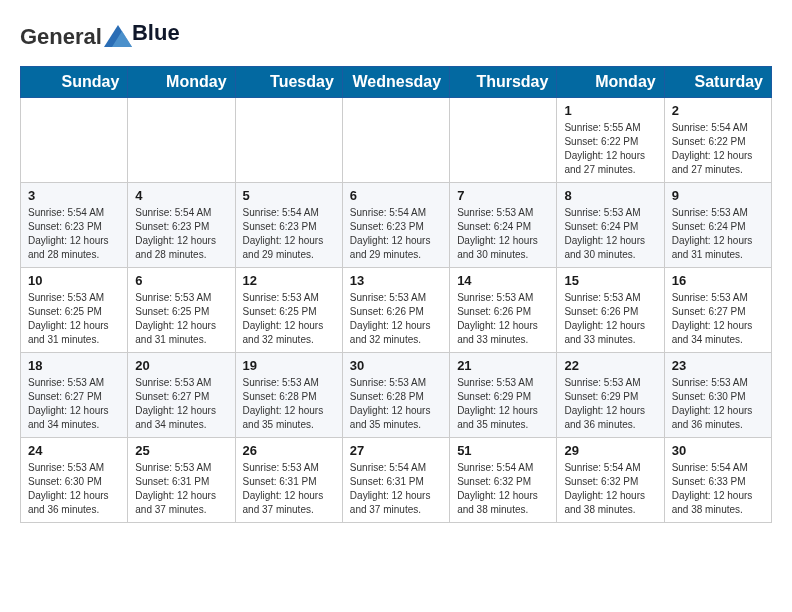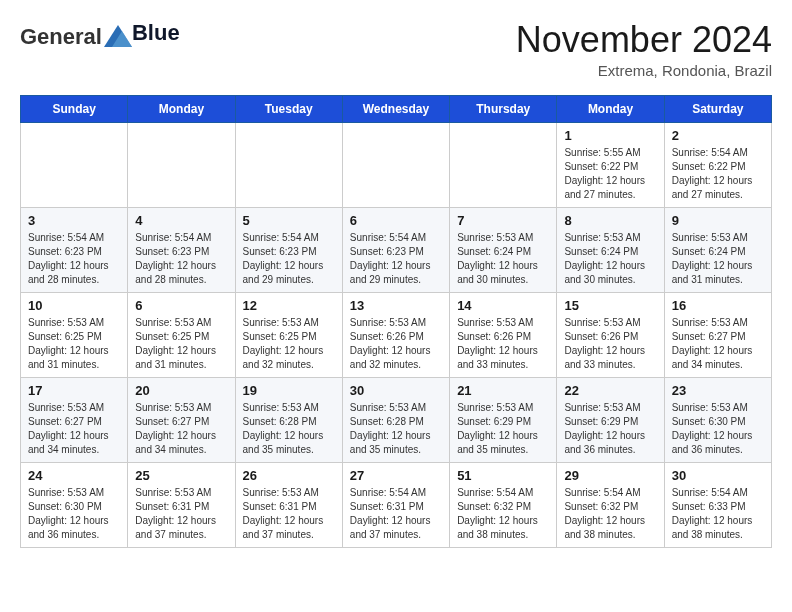--- a/index.html
+++ b/index.html
@@ -33,25 +33,25 @@
       font-size: 15px;
       color: #555;
       margin-top: 2px;
     }
     .calendar {
       width: 100%;
       border-collapse: collapse;
       font-size: 11px;
     }
     .calendar th {
-      background: #1d4ed8;
+      background: #0369a1;
       color: #fff;
       padding: 6px 8px;
-      text-align: center;
-      font-size: 12px;
+      text-align: right;
+      font-size: 16px;
       font-weight: 600;
       border: 1px solid #1a5aa0;
     }
     .calendar td {
       border: 1px solid #ccc;
       padding: 5px 7px;
       vertical-align: top;
       width: calc(100% / 7);
       min-height: 80px;
       background: #fff;
@@ -84,24 +84,20 @@
   <div class="logo">
     <div class="logo-row">
       <span style="font-size:22px;font-weight:bold;color:#333;">General</span>
       <svg width="28" height="22" viewBox="0 0 28 22" style="margin-left:2px;margin-top:-2px;">
         <polygon points="0,22 14,0 28,22" fill="#2a6db5"></polygon>
         <polygon points="8,22 18,6 28,22" fill="#5a9fd4" opacity="0.7"></polygon>
       </svg>
     </div>
     <span style="font-size:22px;font-weight:bold;color:#0f172a;margin-top:-4px;">Blue</span>
   </div>
-  <div class="title-area">
-    <div class="month-title">November 2024</div>
-    <div class="subtitle">Extrema, Rondonia, Brazil</div>
-  </div>
 </div>
 
 <table class="calendar">
   <thead>
     <tr>
     <th>Sunday</th>
         <th>Monday</th>
         <th>Tuesday</th>
         <th>Wednesday</th>
         <th>Thursday</th>
@@ -212,21 +208,21 @@
         </td>
         <td>
           <div class="day-number">16</div>
           <div class="day-info" style="white-space: pre-line;">Sunrise: 5:53 AM
 Sunset: 6:27 PM
 Daylight: 12 hours and 34 minutes.</div>
         </td>
       </tr>
       <tr>
         <td>
-          <div class="day-number">17</div>
+          <div class="day-number">18</div>
           <div class="day-info" style="white-space: pre-line;">Sunrise: 5:53 AM
 Sunset: 6:27 PM
 Daylight: 12 hours and 34 minutes.</div>
         </td>
         <td>
           <div class="day-number">20</div>
           <div class="day-info" style="white-space: pre-line;">Sunrise: 5:53 AM
 Sunset: 6:27 PM
 Daylight: 12 hours and 34 minutes.</div>
         </td>

